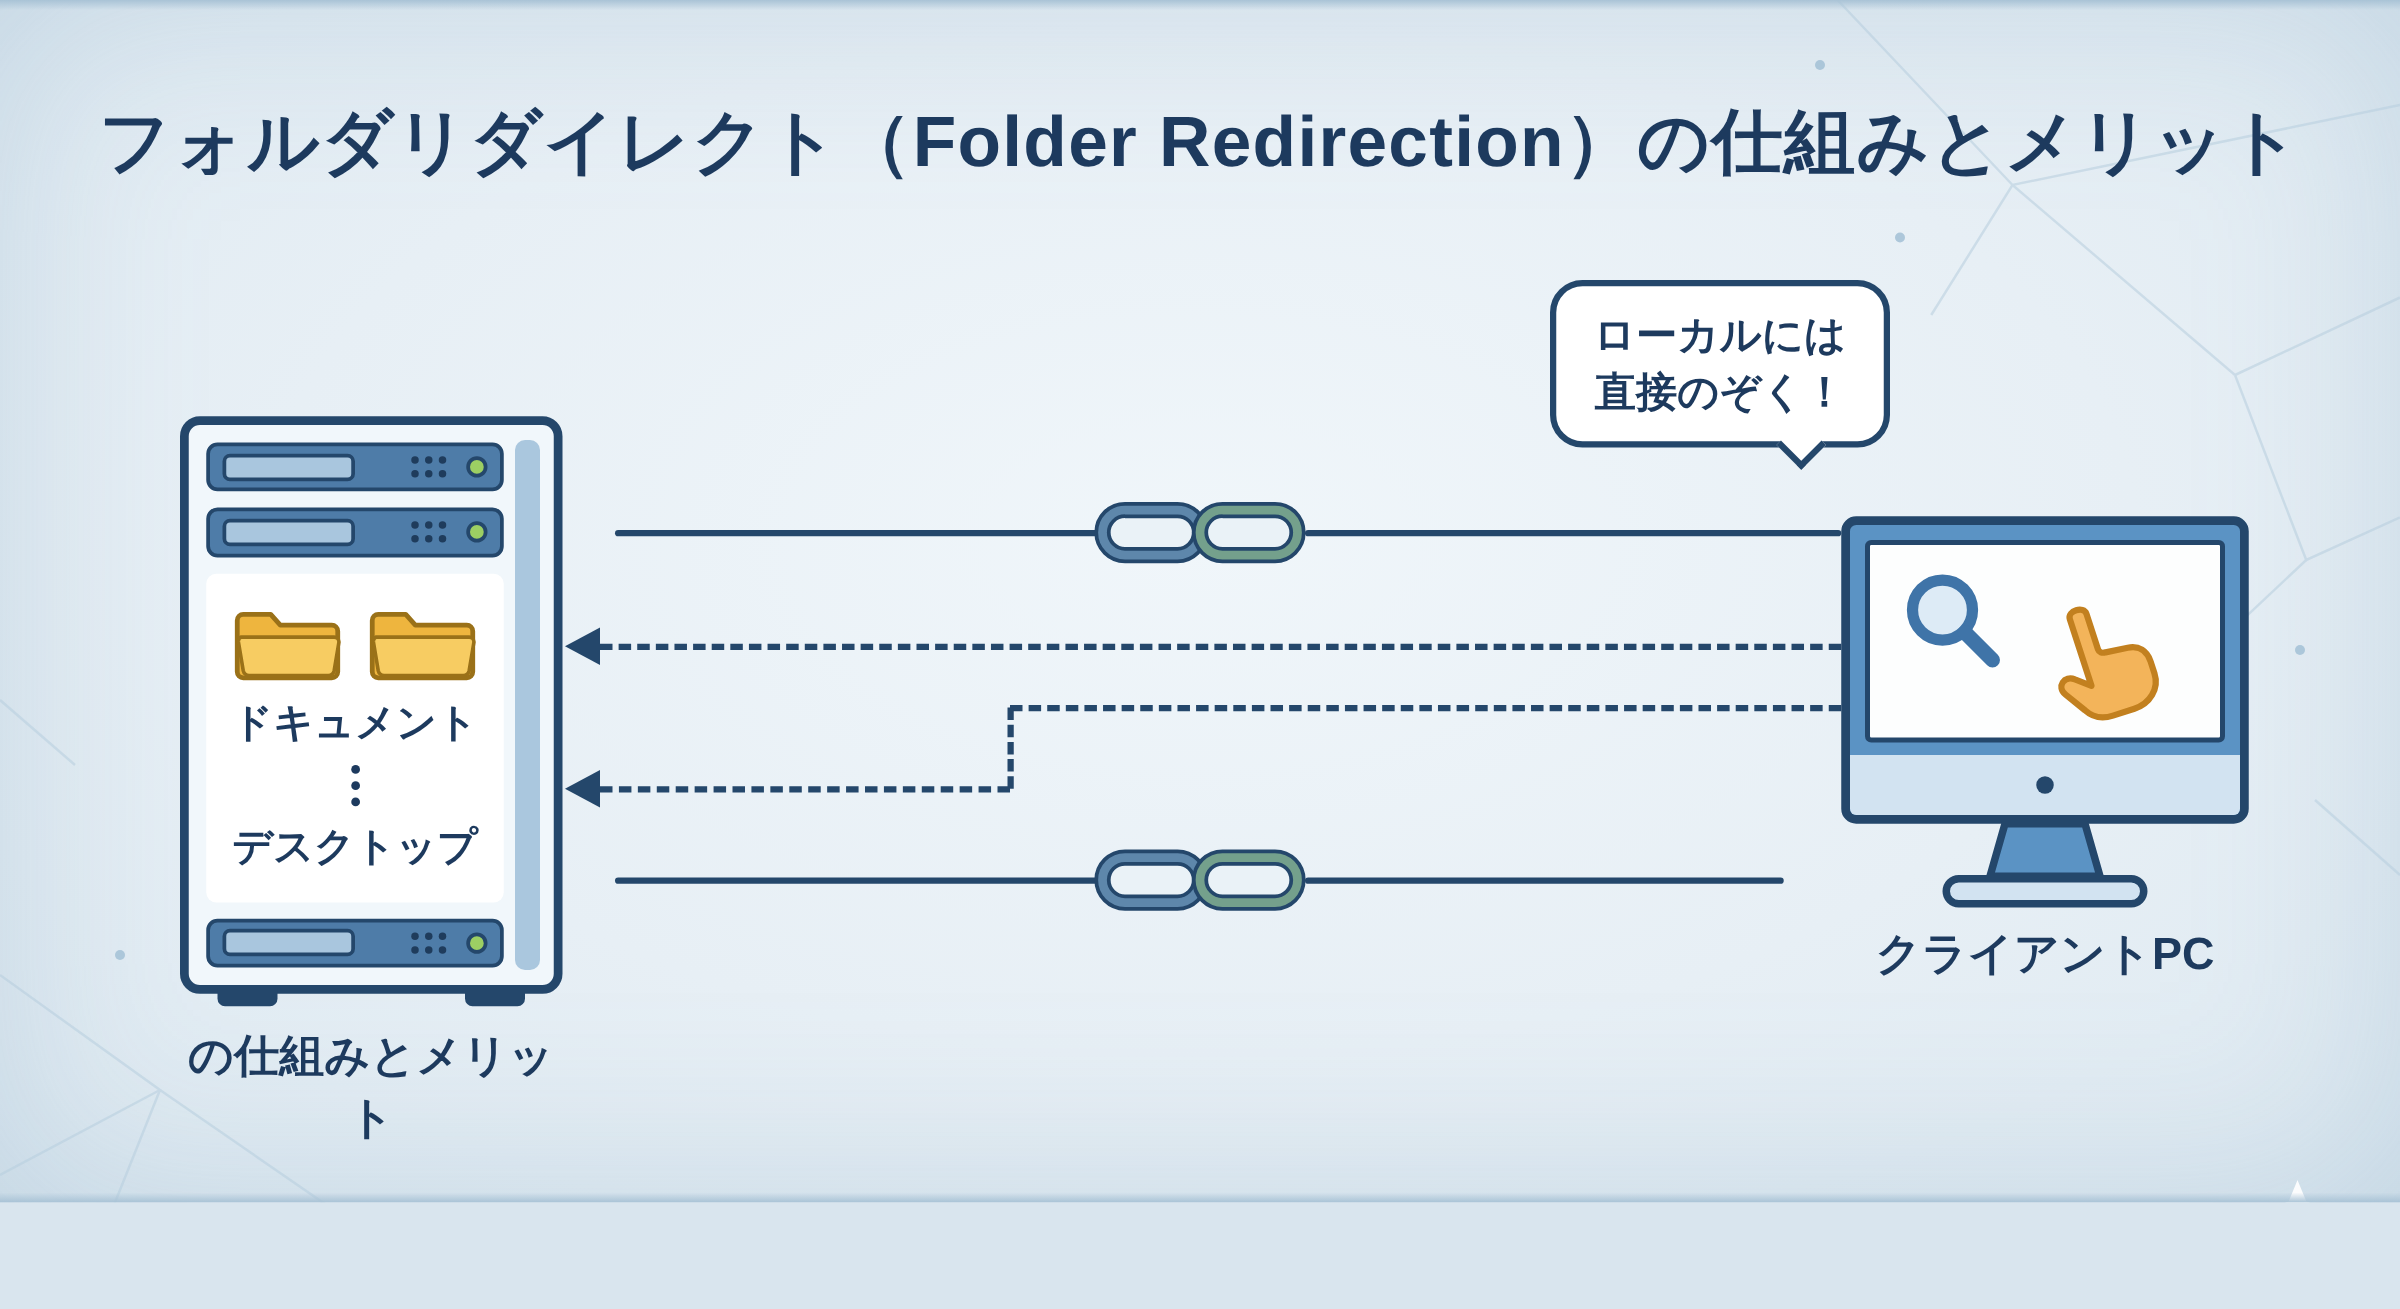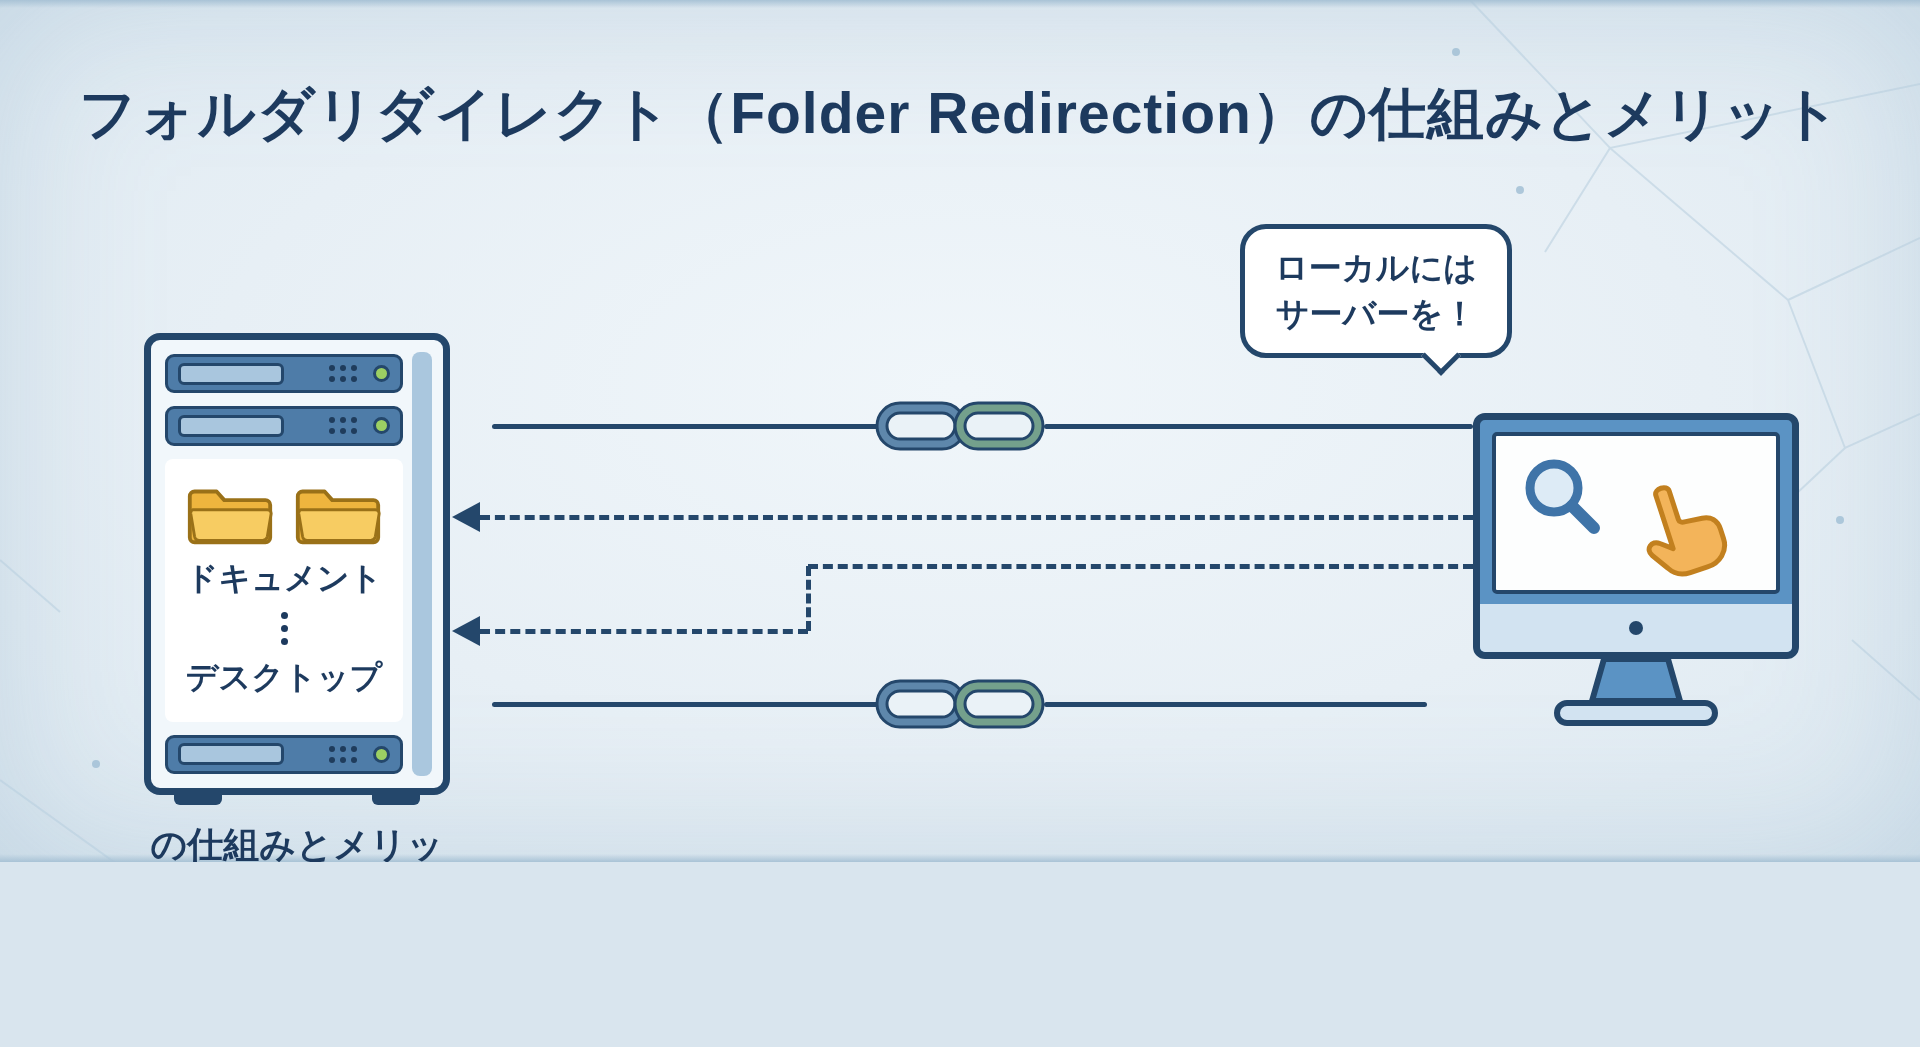--- a/index.html
+++ b/index.html
@@ -1,20 +1,20 @@
 <!DOCTYPE html>
 <html><head>
 <meta charset="utf-8">
 <style>
   * { margin:0; padding:0; box-sizing:border-box; }
   html,body { background:#d9e5ee; }
   body { font-family:"Liberation Sans","DejaVu Sans",sans-serif; }
 
   .canvas{
-    position:relative; width:1920px; height:862px; overflow:hidden;
+    position:relative; width:1920px; height:962px; overflow:hidden;
     background: radial-gradient(ellipse at 50% 45%, #f0f6fa 0%, #e7eff5 55%, #dde9f1 100%);
     box-shadow: inset 0 0 160px rgba(125,160,190,0.28);
     color:#1d3a5e;
   }
   .bg-net{ position:absolute; inset:0; z-index:0; }
   .edge-top{ position:absolute; top:0; left:0; right:0; height:8px;
     background:linear-gradient(#a9c3d6, rgba(169,195,214,0)); z-index:1;}
   .edge-bottom{ position:absolute; bottom:0; left:0; right:0; height:8px;
     background:linear-gradient(rgba(169,195,214,0), #a9c3d6); z-index:1;}
 
@@ -238,22 +238,23 @@
         </svg>
       </div>
       <div class="chin">
         <div class="cam-dot"></div>
       </div>
     </div>
     <svg class="stand-svg" width="230" height="74" viewBox="0 0 230 74">
       <path d="M83,2 h64 l12,42 H71 Z" fill="#5b93c4" stroke="#24476b" stroke-width="6" stroke-linejoin="round"></path>
       <rect x="36" y="46" width="158" height="20" rx="10" fill="#d2e3f1" stroke="#24476b" stroke-width="6"></rect>
     </svg>
+    <div class="pc-label">クライアントPC</div>
   </div>
 
   <div class="bubble bubble-1">
     <span>ローカルには</span><br>
-    <span>サーバーを！</span>
+    <span>直接のぞく！</span>
     <div class="tail"></div>
   </div>
 
 
 </div>
 
 </body></html>

